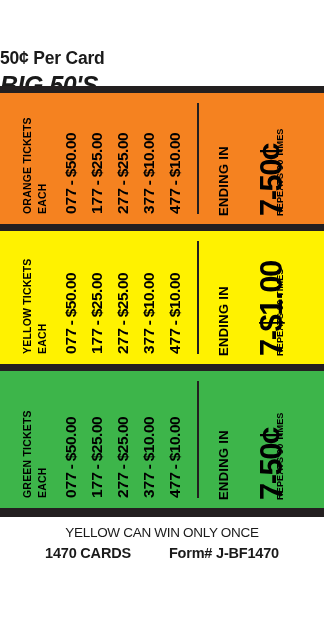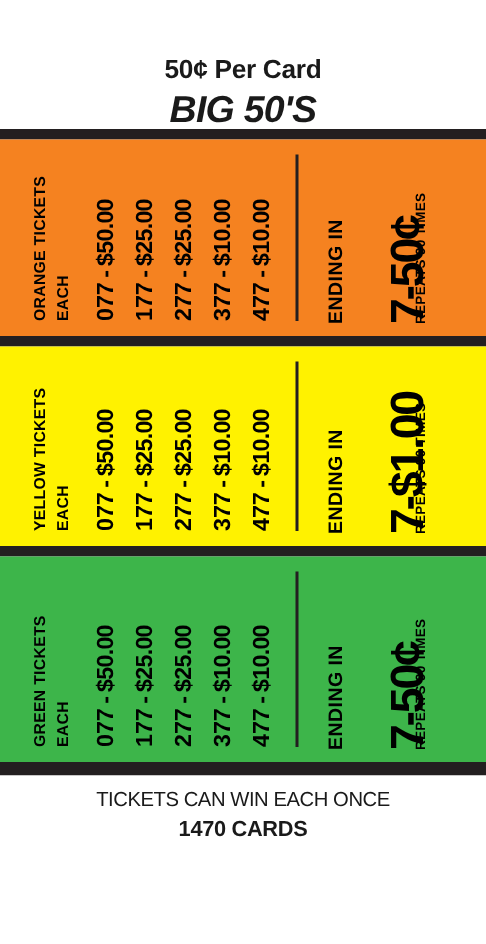--- a/index.html
+++ b/index.html
@@ -17,26 +17,25 @@
   #card {
     position: relative;
     width: 324px;
     height: 629px;
     background: #ffffff;
   }
 
   
   .header {
     position: absolute;
-    top: 4px;
+    top: 16px;
     left: 0;
     width: 324px;
     height: 86px;
     background: #ffffff;
-    text-align: center;
   }
   .header-line1 {
     margin: 0;
     padding-top: 34px;
     font-size: 17.5px;
     font-weight: bold;
     letter-spacing: -0.2px;
     color: #1a1a1a;
     line-height: 1;
   }
@@ -262,19 +261,20 @@
     </div>
 
     <div class="vtext ending-in" style="left:217px; top:129px;">ENDING IN</div>
     <div class="vtext ending-val" style="left:256px; top:129px;">7-50¢</div>
     <div class="vtext repeats" style="left:276px; top:129px;">REPEATS 90 TIMES</div>
   </div>
 
   <div class="rule rule-bottom"></div>
 
   <div class="footer">
-    <div class="footer-note">TICKETS CAN WIN EACH ONCE</div>
+    <div class="footer-note">YELLOW CAN WIN ONLY ONCE</div>
     <div class="footer-row">
       <span>1470 CARDS</span>
+      <span>Form# J-BF1470</span>
     </div>
   </div>
 
 </div>
 
 </body></html>

